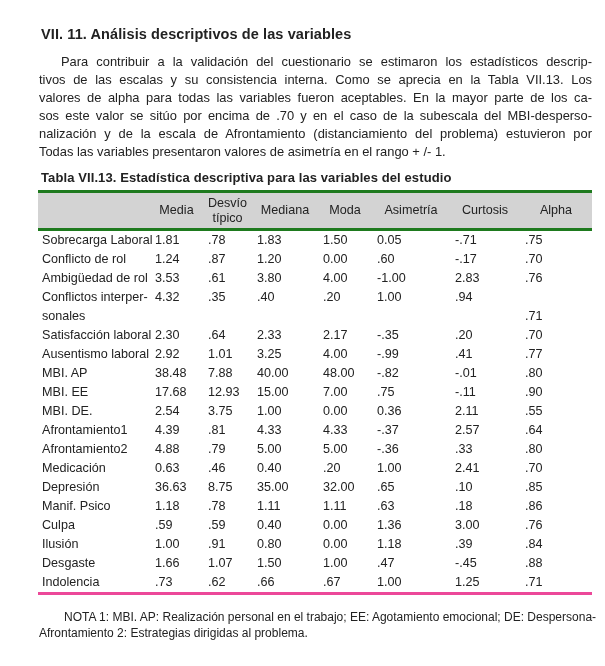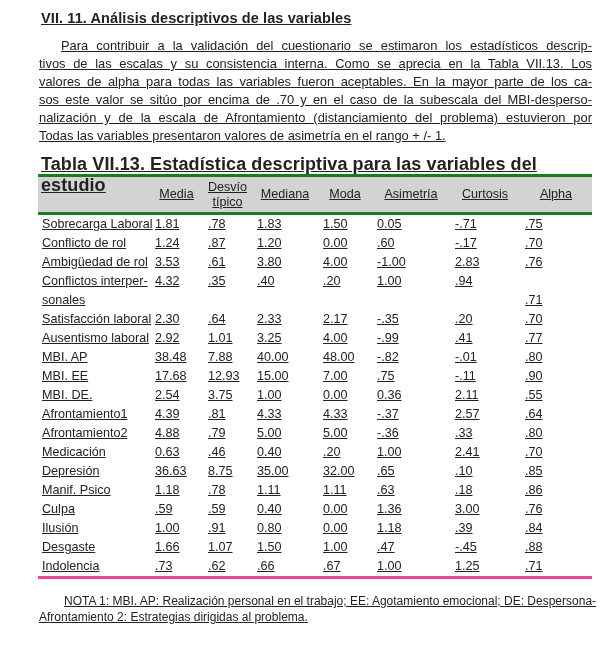--- a/index.html
+++ b/index.html
@@ -3,35 +3,35 @@
 <meta charset="utf-8">
 <style>
   html, body { margin: 0; padding: 0; }
   body {
     width: 605px; height: 666px;
     background: #ffffff;
     font-family: "Liberation Sans", sans-serif;
     color: #222222;
     overflow: hidden;
   }
-  .page { padding: 8px 13px 0 39px; width: 553px; text-decoration: underline; }
+  .page { padding: 24px 13px 0 39px; width: 553px; }
 
   .h1 {
     font-size: 14.5px; font-weight: bold;
     margin: 2px 0 0 2px; height: 18px;
     letter-spacing: 0.1px;
   }
 
   .para { margin-top: 9px; font-size: 12.9px; line-height: 18px; }
   .jline { white-space: nowrap; text-align-last: justify; }
   .para div:first-of-type { text-indent: 22px; text-align: right; }
   .para div:last-child { text-align-last: left; }
 
   .h2 {
-    font-size: 18px; font-weight: bold;
+    font-size: 13px; font-weight: bold;
     margin: 9px 0 0 2px; height: 18px;
     letter-spacing: 0.1px;
   }
 
   table.stats {
     border-collapse: collapse; table-layout: fixed;
     width: 554px; margin-left: -1px; margin-top: 2px;
     font-size: 12.6px;
     border-bottom: 3px solid #ec4899;
   }

